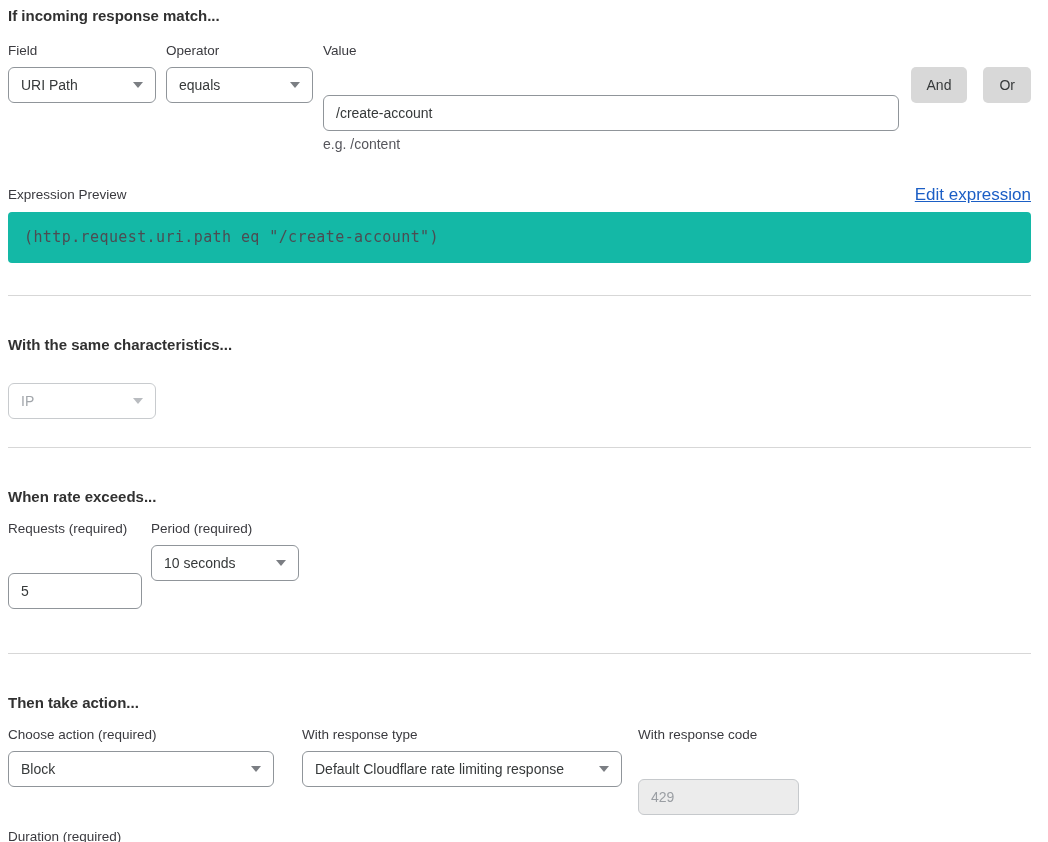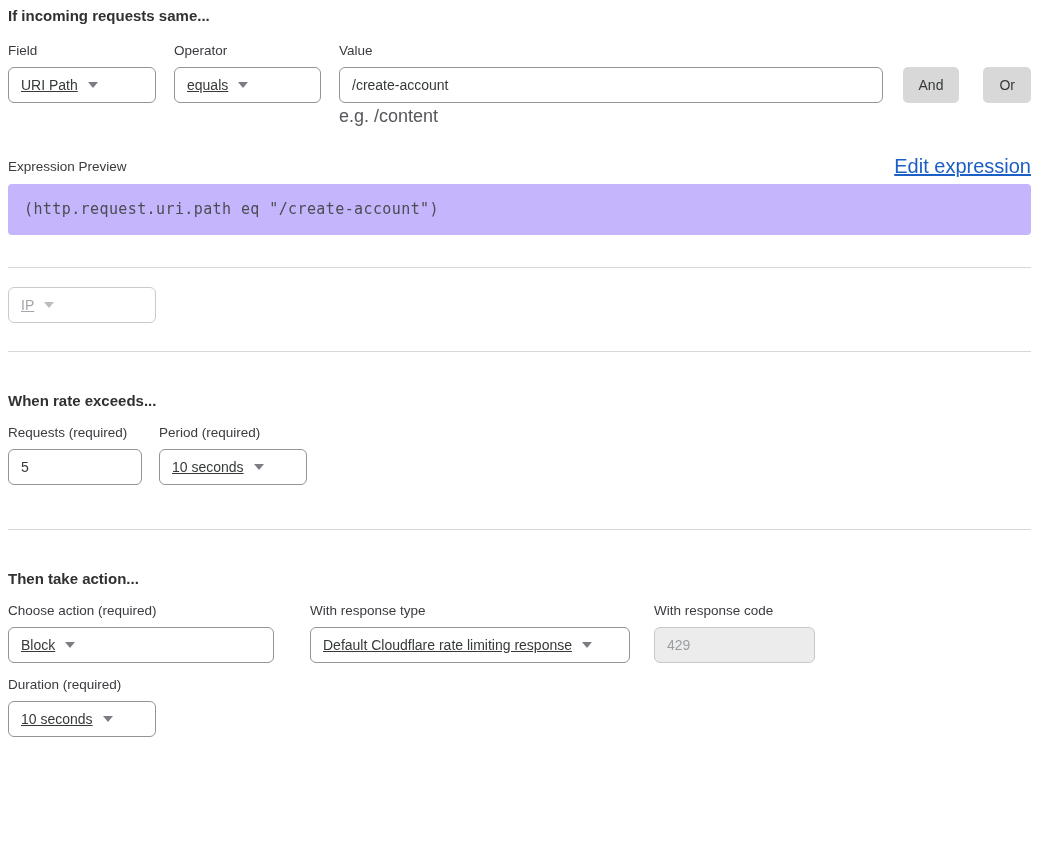--- a/index.html
+++ b/index.html
@@ -32,58 +32,60 @@
     border: 1px solid #90959a;
     border-radius: 6px;
     background: #ffffff;
     font-size: 14px;
     color: #36393a;
     padding: 0 12px;
     display: flex;
     align-items: center;
   }
   .select {
+    justify-content: space-between;
     cursor: pointer;
-    text-decoration: underline;
   }
   .caret {
     width: 0; height: 0;
     border-left: 5px solid transparent;
     border-right: 5px solid transparent;
     border-top: 6px solid #7b7e83;
     margin-left: 10px;
     flex: 0 0 auto;
   }
   .select.disabled {
     border-color: #c8cbce;
     color: #a2a6ab;
     cursor: default;
+    margin-top: 10px;
   }
   .select.disabled .caret { border-top-color: #b9bcc0; }
   input.text-input {
     width: 100%;
     height: 36px;
     border: 1px solid #90959a;
     border-radius: 6px;
     font-family: "Liberation Sans", sans-serif;
     font-size: 14px;
     color: #36393a;
     padding: 0 12px;
     outline: none;
     background: #ffffff;
+    margin-top: 28px;
   }
   input.text-input:disabled {
     background: #ececec;
     border-color: #c6c9cc;
     color: #9a9ea3;
   }
-  .form-row { display: flex; align-items: flex-start; gap: 8px; }
+  .form-row { display: flex; align-items: flex-start; }
   .col { display: flex; flex-direction: column; }
   .hint {
-    font-size: 18px;
+    font-size: 14px;
     color: #56565c;
     margin-top: 6px;
     line-height: 14px;
   }
   .btn-spacer { padding-top: 23px; }
   .logic-btn {
     height: 36px;
     background: #d8d8d8;
     border: none;
     border-radius: 5px;
@@ -94,29 +96,29 @@
     padding: 0 16px;
   }
   .expr-header {
     display: flex;
     justify-content: space-between;
     align-items: flex-start;
     margin-top: 36px;
   }
   .expr-label { font-size: 13.5px; color: #3a3a3f; line-height: 15px; }
   .link {
-    font-size: 20px;
+    font-size: 17px;
     color: #1b5ec5;
     text-decoration: underline;
     line-height: 15px;
     cursor: pointer;
   }
   .code-block {
     margin-top: 10px;
-    background: #c4b5fd;
+    background: #14b8a6;
     border-radius: 4px;
     padding: 15px 16px;
   }
   .code-block code {
     font-family: "DejaVu Sans Mono", monospace;
     font-size: 15px;
     letter-spacing: 0.4px;
     color: #4c4c52;
     line-height: 21px;
     white-space: pre;
@@ -146,21 +148,21 @@
   .w-action { width: 266px; }
   .w-resptype { width: 320px; margin-left: 28px; }
   .w-respcode { width: 161px; margin-left: 16px; }
   .w-duration { width: 148px; }
 </style>
 </head>
 <body>
 
 <div class="page">
 
-  <h1 class="section-heading">If incoming requests same...</h1>
+  <h1 class="section-heading">If incoming response match...</h1>
 
   <div class="form-row mt-19">
     <div class="col w-field">
       <span class="field-label">Field</span>
       <div class="control select">
         <span>URI Path</span>
         <span class="caret"></span>
       </div>
     </div>
 
@@ -190,20 +192,21 @@
     <span class="expr-label">Expression Preview</span>
     <a class="link">Edit expression</a>
   </div>
 
   <div class="code-block">
     <code>(http.request.uri.path eq "/create-account")</code>
   </div>
 
   <hr class="divider mt-32">
 
+  <h2 class="section-heading mt-40">With the same characteristics...</h2>
 
   <div class="form-row mt-19">
     <div class="col w-field">
       <div class="control select disabled">
         <span>IP</span>
         <span class="caret"></span>
       </div>
     </div>
   </div>
 

